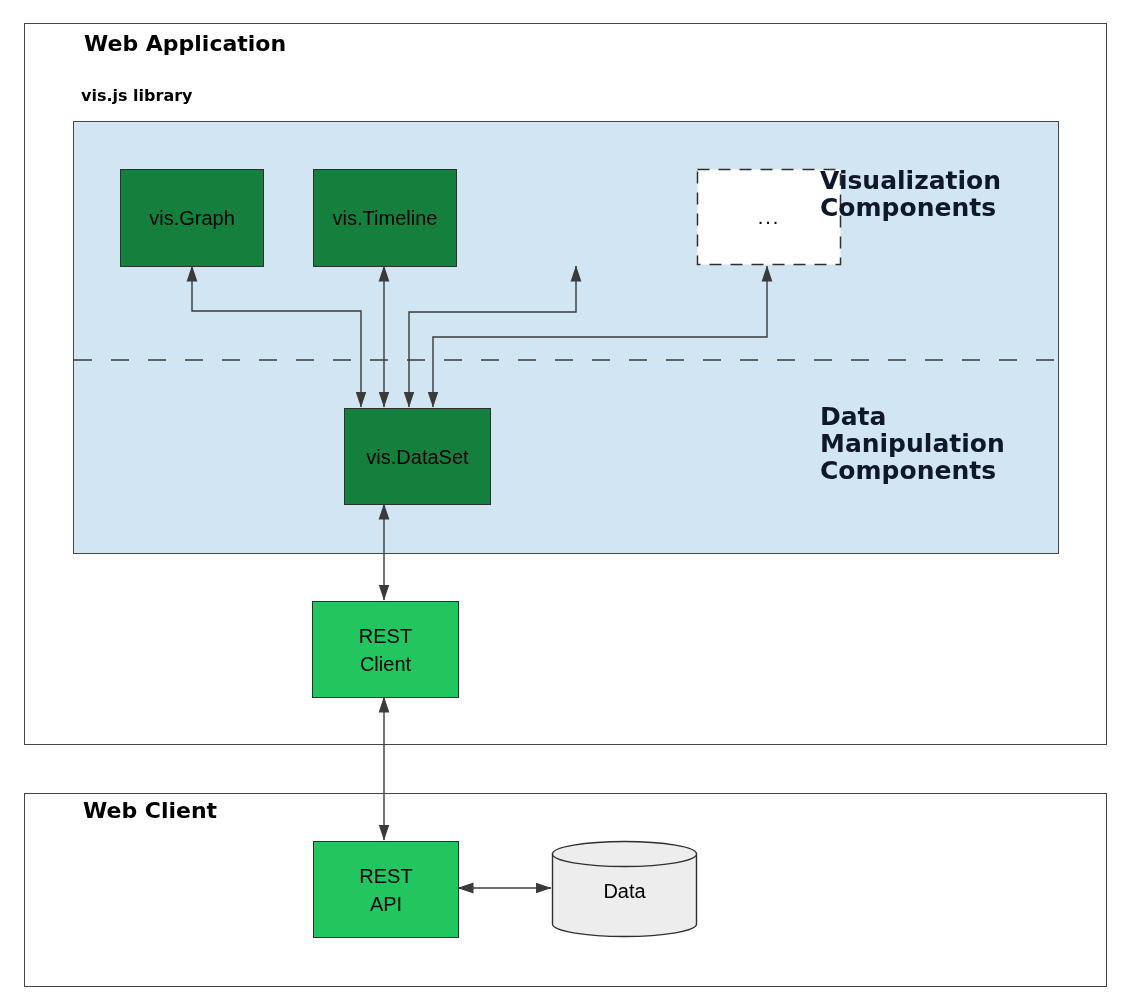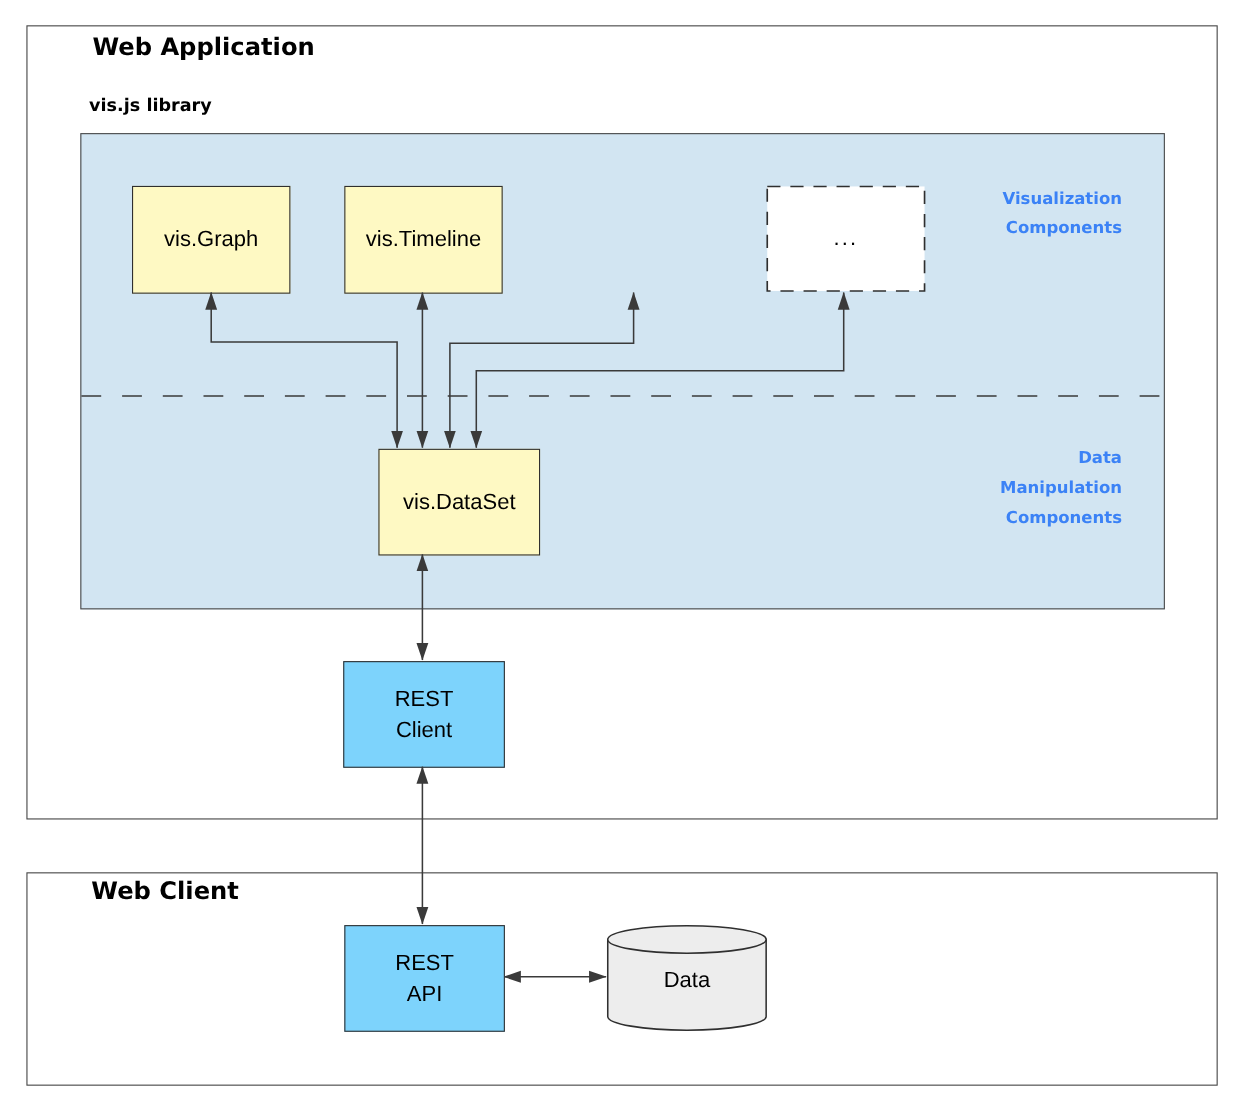--- a/index.html
+++ b/index.html
@@ -5,26 +5,26 @@
   html,body{margin:0;padding:0;background:#fff;}
   #stage{position:relative;width:1128px;height:1008px;background:#fff;overflow:hidden;
          font-family:"Liberation Sans",sans-serif;color:#111;}
   .section-box{position:absolute;border:1.5px solid #444;background:#fff;}
   .section-title{position:absolute;font-family:"DejaVu Sans",sans-serif;font-weight:bold;
                  font-size:22px;color:#000;white-space:nowrap;z-index:10;margin-left:47px;}
   .sub-title{position:absolute;font-family:"DejaVu Sans",sans-serif;font-weight:bold;
              font-size:16px;color:#000;white-space:nowrap;z-index:10;}
   .panel{position:absolute;background:#d2e5f2;border:1.5px solid #474747;}
   .node{position:absolute;display:flex;align-items:center;justify-content:center;
-        background:#fef9c3;border:1.5px solid #2f2f2f;font-size:20px;color:#000;
+        background:#15803d;border:1.5px solid #2f2f2f;font-size:20px;color:#000;
         text-align:center;z-index:4;line-height:28px;}
-  .node.gray{background:#7dd3fc;}
+  .node.gray{background:#22c55e;}
   .node.borderless{border:none;background:transparent;z-index:6;}
-  .side-label{position:absolute;width:200px;text-align:right;font-family:"DejaVu Sans",sans-serif;
-              font-weight:bold;font-size:15px;line-height:27px;color:#3b82f6;z-index:10;}
+  .side-label{position:absolute;width:200px;text-align:left;font-family:"DejaVu Sans",sans-serif;
+              font-weight:bold;font-size:25px;line-height:27px;color:#0f172a;z-index:10;}
   .cyl-label{position:absolute;z-index:10;font-size:20px;color:#000;}
   #overlay{position:absolute;left:0;top:0;z-index:5;pointer-events:none;}
 </style>
 </head>
 <body>
 
 <div id="stage">
 
   <div class="section-box" style="left:24px;top:23px;width:1081px;height:720px;"></div>
   <div class="section-title" style="left:37px;top:31px;">Web Application</div>

